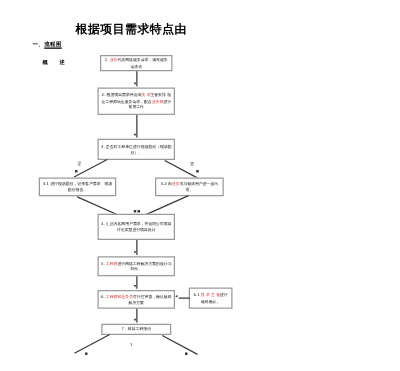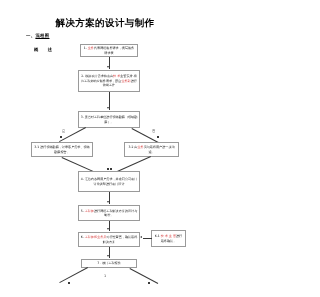--- a/index.html
+++ b/index.html
@@ -93,21 +93,21 @@
   .pagenum{
     position:absolute;bottom:19px;left:0;width:210px;
     text-align:center;font-size:3.4px;color:#333;
   }
 </style>
 </head>
 <body>
 
 <div class="page">
 
-  <div class="title">解决方案的设计与制作</div>
+  <div class="title">根据项目需求特点由</div>
 
   <div class="sec-head">
     <span>一、</span><span class="uline">流程图</span>
   </div>
 
   <div class="side-label">概 述</div>
 
   <div class="box" style="left:80px;top:44px;width:58px;height:13px;">
     <span><span style="display: inline;">1.  </span><span class="hl" style="display: inline;">业务</span><span style="display: inline;">代表网络服务</span><span style="display: inline;">请求，填写服务请求表</span></span>
   </div>

